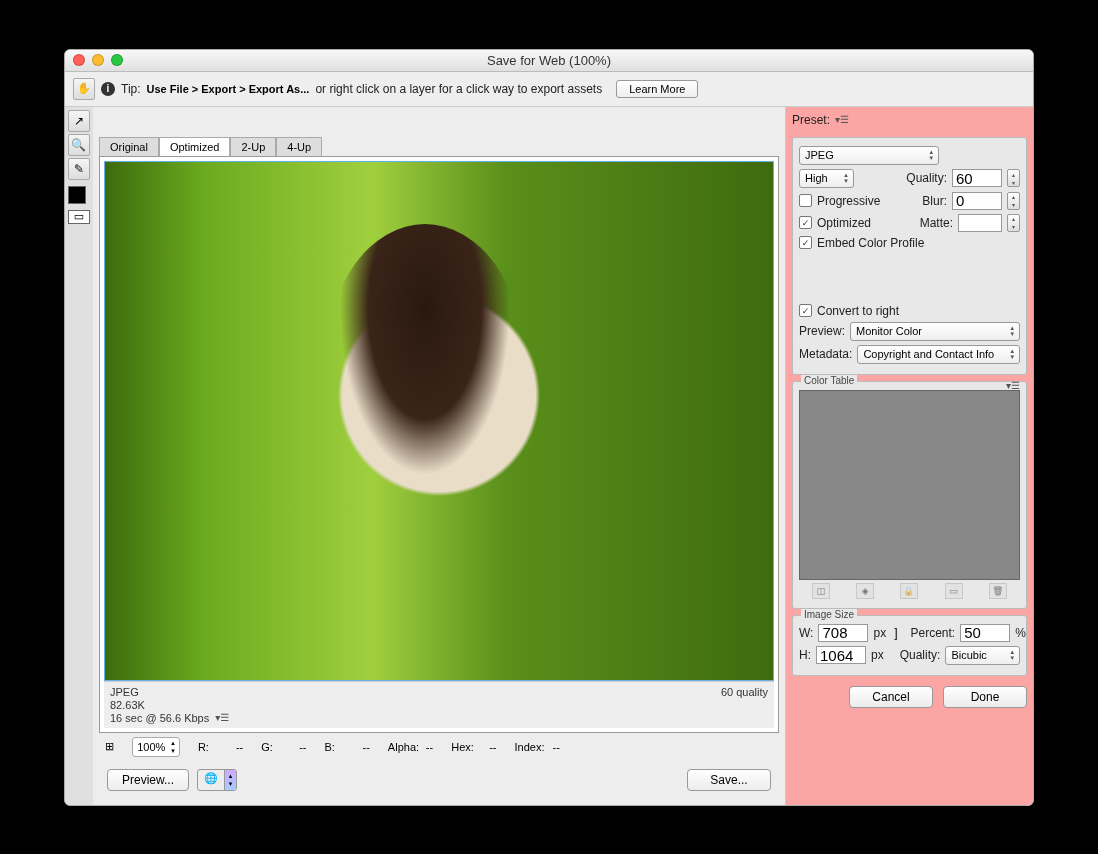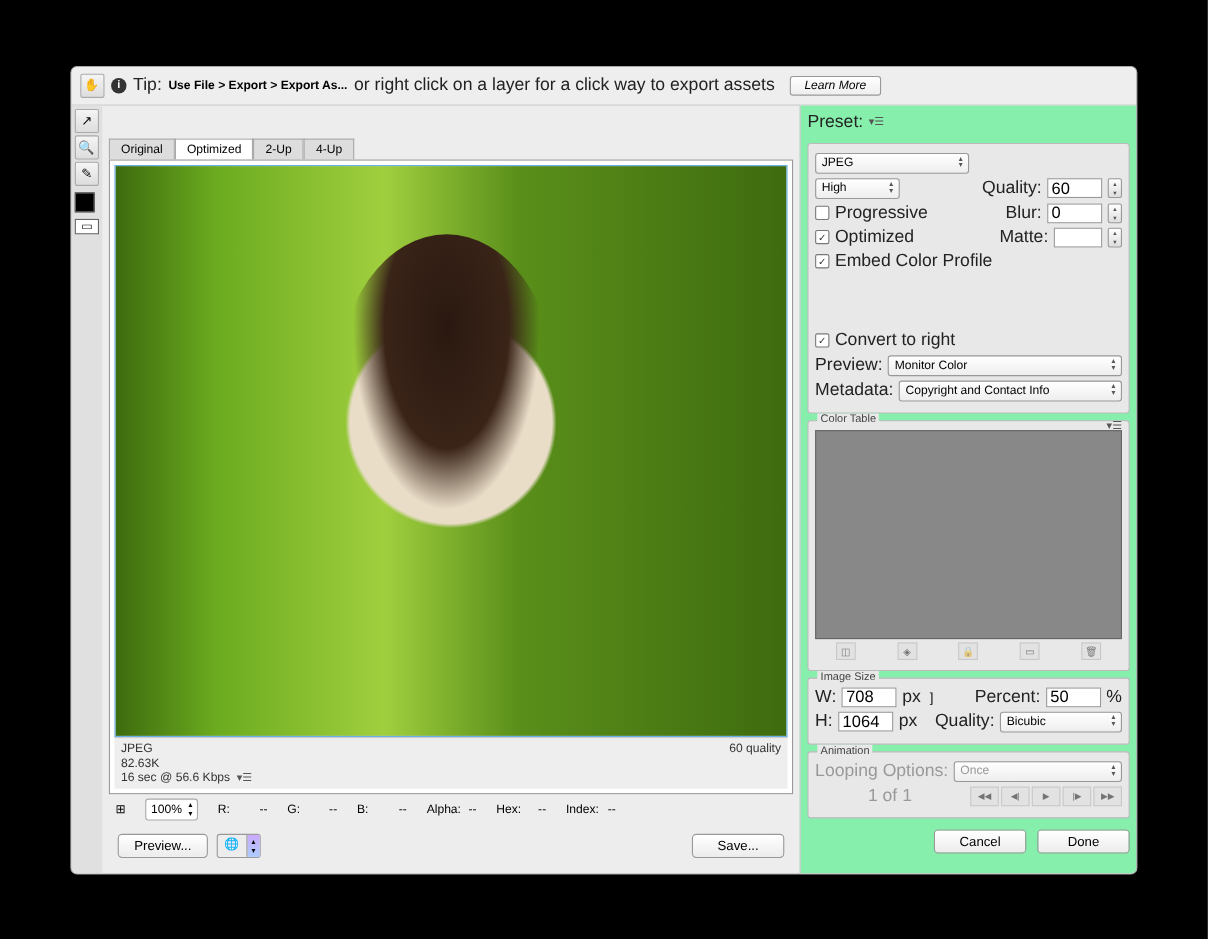--- a/index.html
+++ b/index.html
@@ -7,21 +7,21 @@
 .window { width: 970px; background: #ededed; border: 1px solid #aaa; border-radius: 6px; box-shadow: 0 10px 40px rgba(0,0,0,0.5); overflow: hidden; }
 .titlebar { background: linear-gradient(#f8f8f8, #e0e0e0); height: 22px; display: flex; align-items: center; padding: 0 8px; border-bottom: 1px solid #bbb; position: relative; }
 .traffic-lights { display: flex; gap: 7px; }
 .tl { width: 12px; height: 12px; border-radius: 50%; border: 0.5px solid rgba(0,0,0,0.2); }
 .tl.red { background: #ff5f57; }
 .tl.yellow { background: #febc2e; }
 .tl.green { background: #28c840; }
 .title { position: absolute; left: 0; right: 0; text-align: center; font-size: 13px; color: #333; }
 .tipbar { background: #eee; padding: 6px 8px; display: flex; align-items: center; gap: 6px; border-bottom: 1px solid #ccc; }
 .tip-icon { width: 14px; height: 14px; background: #333; border-radius: 50%; color: #fff; font-weight: bold; display: flex; align-items: center; justify-content: center; font-size: 10px; }
-.learn-more { margin-left: 8px; padding: 2px 12px; border: 1px solid #999; border-radius: 3px; background: linear-gradient(#fff,#eee); font-style: italic; }
+.learn-more { margin-left: 8px; padding: 2px 12px; border: 1px solid #999; border-radius: 3px; background: linear-gradient(#fff,#eee); }
 .main { display: flex; }
 .toolbar-left { width: 28px; background: #e0e0e0; padding: 3px; display: flex; flex-direction: column; gap: 2px; }
 .tool { width: 22px; height: 22px; border: 1px solid #aaa; background: linear-gradient(#f5f5f5,#ddd); border-radius: 2px; display: flex; align-items: center; justify-content: center; font-size: 12px; }
 .swatch-fg { width: 18px; height: 18px; background: #000; border: 1px solid #666; margin-top: 4px; }
 .swatch-bg { width: 22px; height: 14px; border: 1px solid #666; background: #fff; margin-top: 4px; display:flex; align-items:center;justify-content:center;}
 .center { flex: 1; padding: 6px; display: flex; flex-direction: column; }
 .tabs { display: flex; gap: 0; margin-top: 24px; }
 .tab { padding: 3px 10px; border: 1px solid #aaa; background: #ddd; border-bottom: none; font-size: 11px; }
 .tab.active { background: #fff; }
 .preview-wrap { border: 1px solid #999; background: #fff; flex: 1; padding: 4px; display: flex; flex-direction: column; }
@@ -31,25 +31,25 @@
   border: 1px solid #6ab0e6; position: relative; overflow:hidden;}
 .preview-img::after{content:"";position:absolute;left:33%;top:12%;width:200px;height:280px;background:radial-gradient(ellipse at 50% 30%, #2a1810 0%, #3a2418 40%, transparent 60%);border-radius:50% 50% 40% 40%;}
 .preview-info { border-top: 1px solid #ccc; padding: 4px 6px; display: flex; justify-content: space-between; font-size: 10px; color: #333; background: #eee; }
 .preview-info-left { display:flex; flex-direction:column; gap:1px;}
 .status-row { display: flex; align-items: center; gap: 18px; padding: 4px 6px; font-size: 10px; }
 .zoom-box { display:flex; align-items:center; border:1px solid #aaa; background:#fff; padding:1px 4px; border-radius:3px;}
 .status-field { display: inline-block; min-width: 38px; }
 .bottom-buttons { display: flex; padding: 8px; align-items: center; gap: 8px; }
 .btn { padding: 3px 14px; border: 1px solid #999; border-radius: 4px; background: linear-gradient(#fff,#ececec); font-size: 12px; }
 .btn-large { min-width: 84px; text-align:center;}
-.right-panel { width: 306px; background: #86efac; padding: 6px; display: flex; flex-direction: column; gap: 6px; border-left: 1px solid #ccc;}
+.right-panel { width: 248px; background: #fca5a5; padding: 6px; display: flex; flex-direction: column; gap: 6px; border-left: 1px solid #ccc;}
 .fieldset { border: 1px solid #bbb; border-radius: 3px; padding: 8px 6px 6px; position: relative; background: #e8e8e8; }
 .fieldset > .legend { position: absolute; top: -7px; left: 8px; background: #e8e8e8; padding: 0 3px; font-size: 10px; color: #444; }
 .row { display: flex; align-items: center; gap: 5px; margin-bottom: 4px; }
-.label { font-size: 16px; color: #222; }
+.label { font-size: 12px; color: #222; }
 .select { flex: 1; border: 1px solid #999; border-radius: 3px; background: linear-gradient(#fff,#eee); padding: 1px 5px; font-size: 11px; display: flex; justify-content: space-between; align-items: center; height:19px;}
 .select .arrows { font-size: 7px; line-height: 6px; color: #555; }
 .input { border: 1px solid #999; background: #fff; padding: 1px 3px; font-size: 15px; width: 50px; height:18px;}
 .spinner { display: flex; flex-direction: column; border: 1px solid #999; border-radius: 2px; width: 13px; height: 18px; background: linear-gradient(#fff,#ddd);}
 .spinner div { flex:1; display:flex;align-items:center;justify-content:center;font-size:6px;color:#555;}
 .checkbox { width: 13px; height: 13px; border: 1px solid #777; background: #fff; border-radius: 2px; display: flex; align-items: center; justify-content: center; font-size: 9px; color: #333; }
 .checkbox.checked::after { content: "✓"; }
 .matte-swatch { width: 44px; height: 18px; border: 1px solid #999; background: #fff; }
 .color-table-box { width: 100%; height: 190px; background: #888; border: 1px solid #666; }
 .ct-icons { display: flex; justify-content: space-around; padding: 3px 0; }
@@ -58,20 +58,28 @@
 .anim-btn { width: 26px; height: 18px; border: 1px solid #aaa; background: #ddd; display: flex; align-items: center; justify-content: center; font-size: 8px; opacity: 0.5; }
 .flyout-icon { font-size: 10px; color: #555; }
 .disabled { color: #999; }
 .spacer { flex: 1; }
 .link-icon { font-size: 12px; padding: 0 3px; }
 </style>
 </head>
 <body>
 
 <div class="window">
+  <div class="titlebar">
+    <div class="traffic-lights">
+      <div class="tl red"></div>
+      <div class="tl yellow"></div>
+      <div class="tl green"></div>
+    </div>
+    <div class="title">Save for Web (100%)</div>
+  </div>
 
   <div class="tipbar">
     <div style="width:22px;height:22px;border:1px solid #aaa;border-radius:2px;background:linear-gradient(#f5f5f5,#ddd);display:flex;align-items:center;justify-content:center;">✋</div>
     <div class="tip-icon">i</div>
     <span class="label">Tip:</span>
     <b>Use File &gt; Export &gt; Export As...</b>
     <span class="label">or right click on a layer for a click way to export assets</span>
     <button class="learn-more">Learn More</button>
   </div>
 
@@ -236,40 +244,20 @@
           <span class="label">px</span>
           <span class="link-icon"> </span>
           <span class="label">Quality:</span>
           <div class="select">
               <span>Bicubic</span>
               <span class="arrows">▴<br>▾</span>
             </div>
         </div>
       </div>
 
-      <div class="fieldset">
-        <div class="legend">Animation</div>
-        <div class="row">
-          <span class="label disabled">Looping Options:</span>
-          <div class="select disabled">
-              <span>Once</span>
-              <span class="arrows">▴<br>▾</span>
-            </div>
-        </div>
-        <div class="row">
-          <span class="label disabled" style="flex:1;text-align:center;">1 of 1</span>
-          <div class="anim-controls">
-            <div class="anim-btn">◀◀</div>
-            <div class="anim-btn">◀|</div>
-            <div class="anim-btn">▶</div>
-            <div class="anim-btn">|▶</div>
-            <div class="anim-btn">▶▶</div>
-          </div>
-        </div>
-      </div>
 
       <div class="row" style="justify-content:flex-end;gap:10px;padding:4px 0;">
         <button class="btn btn-large">Cancel</button>
         <button class="btn btn-large">Done</button>
       </div>
 
     </div>
   </div>
 </div>
 

